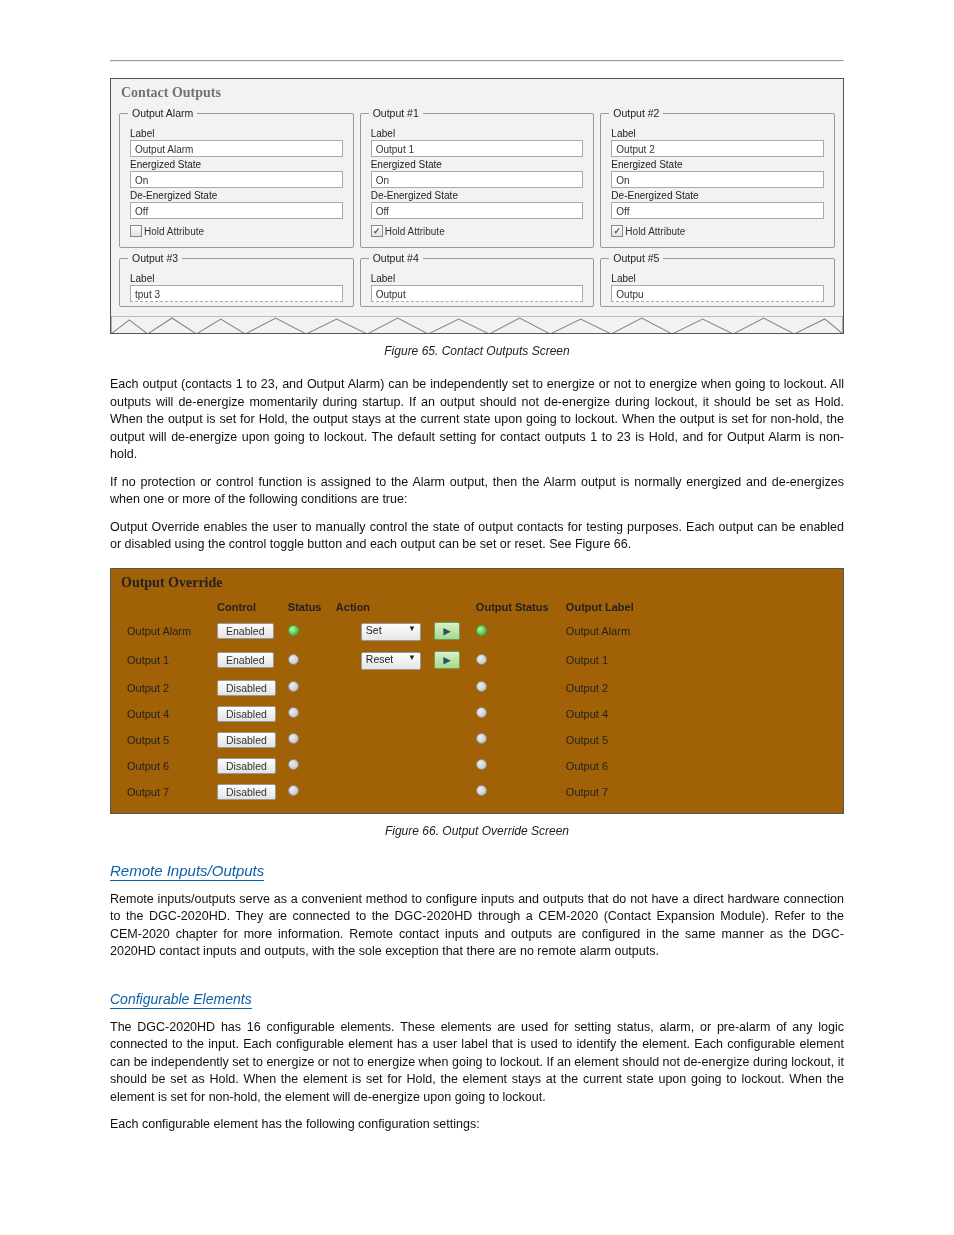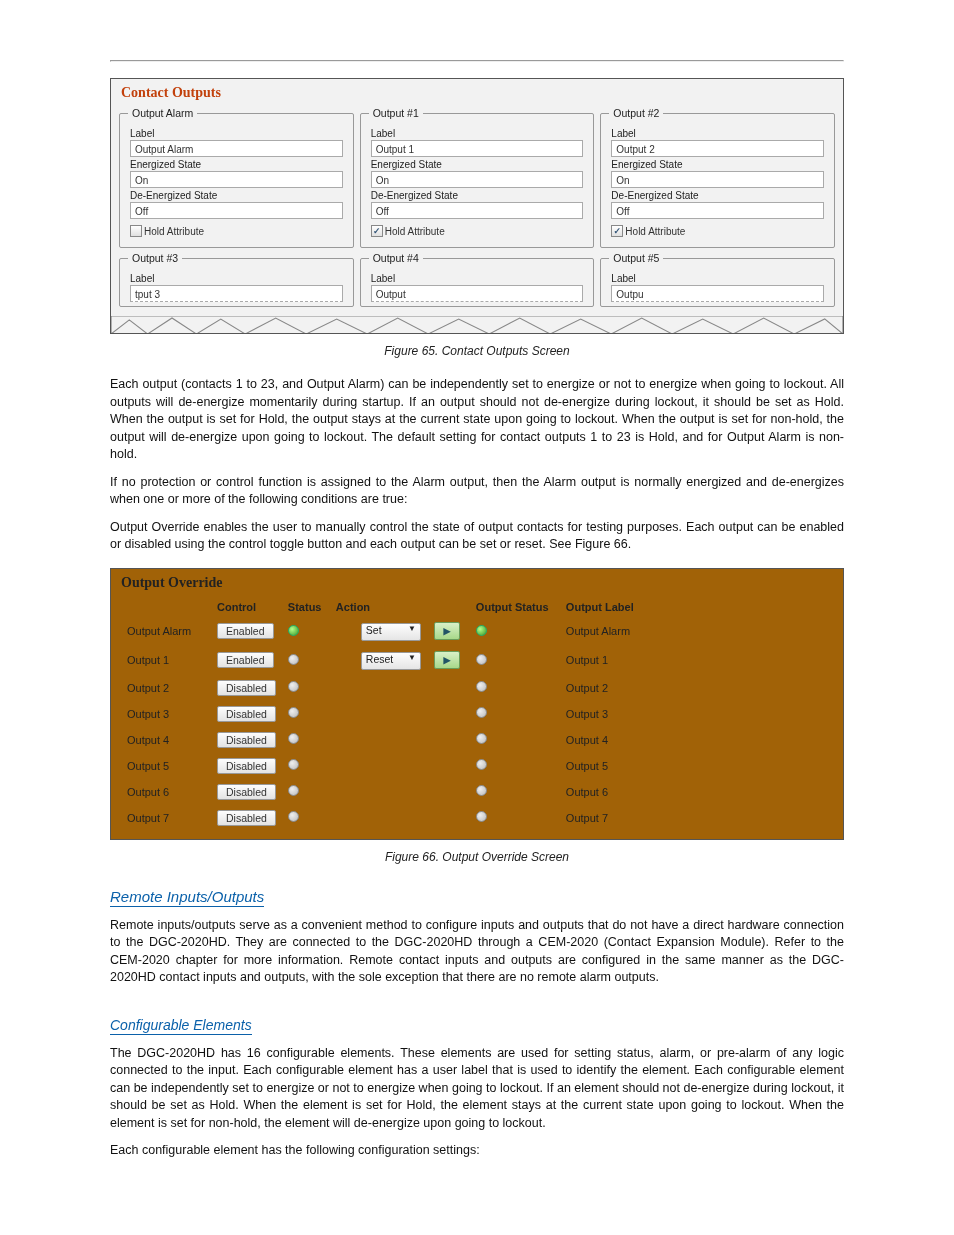--- a/index.html
+++ b/index.html
@@ -24,21 +24,21 @@
     background: #f2f2f2;
     margin: 16px 0 0 0;
     font-size: 10px;
     color: #333;
     position: relative;
   }
   .panel-heading {
     font-family: "Times New Roman", serif;
     font-weight: bold;
     font-size: 14px;
-    color: #c2410c;
+    color: #737373;
     padding: 6px 10px 4px 10px;
   }
   .panel-inner { padding: 0 8px 8px 8px; }
   .row3 { display: flex; gap: 6px; }
   .fieldset {
     position: relative;
     border: 1px solid #999;
     border-radius: 2px;
     flex: 1;
     padding: 12px 10px 10px 10px;
@@ -288,28 +288,20 @@
           </tr>
           <tr>
             <td>Output 2</td>
      <td><span class="btn-small">Disabled</span></td>
      <td><span class="led "></span></td>
      <td></td>
      <td><span class="led "></span></td>
      <td>Output 2</td>
           </tr>
           <tr>
-            <td>Output 3</td>
-     <td><span class="btn-small">Disabled</span></td>
-     <td><span class="led "></span></td>
-     <td></td>
-     <td><span class="led "></span></td>
-     <td>Output 3</td>
-          </tr>
-          <tr>
             <td>Output 4</td>
      <td><span class="btn-small">Disabled</span></td>
      <td><span class="led "></span></td>
      <td></td>
      <td><span class="led "></span></td>
      <td>Output 4</td>
           </tr>
           <tr>
             <td>Output 5</td>
      <td><span class="btn-small">Disabled</span></td>

